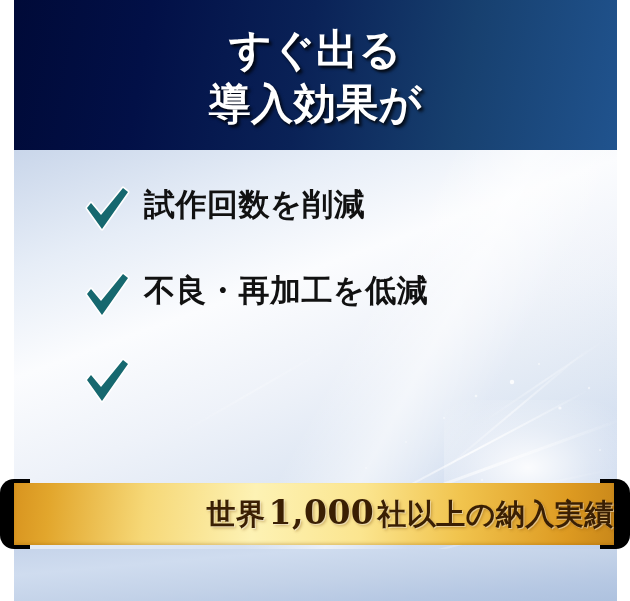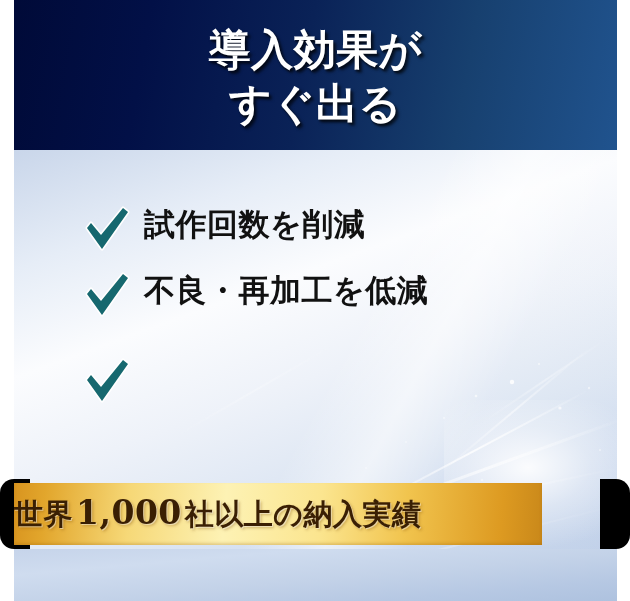--- a/index.html
+++ b/index.html
@@ -117,21 +117,21 @@
     position: absolute;
     left: 0;
     top: 0;
     width: 603px;
   }
   .item {
     position: absolute;
     display: flex;
     align-items: flex-start;
   }
-  .item.i1 { left: 68px; top: 32px; margin-top: 20px; }
+  .item.i1 { left: 68px; top: 32px; }
   .item.i2 { left: 68px; top: 118px; text-align: center; }
   .item.i3 { left: 68px; top: 204px; }
 
   .check-icon {
     width: 50px;
     height: 52px;
     flex: 0 0 50px;
     margin-top: 2px;
   }
   .item-text {
@@ -160,34 +160,34 @@
     height: 70px;
     background: #000000;
   }
   .ribbon-tail.left  { left: 0px;  border-radius: 14px 0 0 14px; }
   .ribbon-tail.right { right: 0px; border-radius: 0 14px 14px 0; }
 
   .ribbon {
     position: absolute;
     left: 14px;
     top: 4px;
-    width: 528px;
+    width: 600px;
     height: 62px;
     background: linear-gradient(95deg,
         #d8941f 0%,
         #e2a62c 6%,
         #f6d877 22%,
         #fdf2b4 40%,
         #fbe58f 58%,
         #f1c44e 74%,
         #dd9a21 92%,
         #c9881a 100%);
     display: flex;
     align-items: center;
-    justify-content: flex-start;
+    justify-content: flex-end;
     box-shadow: inset 0 -2px 3px rgba(150,90,0,0.25);
   }
   .ribbon-text {
     color: #3a1f03;
     font-weight: bold;
     font-size: 29px;
     letter-spacing: 0.5px;
     white-space: nowrap;
     text-shadow: 1px 1px 0 rgba(255,255,255,0.45), 2px 2px 3px rgba(120,70,0,0.35);
   }
@@ -213,22 +213,22 @@
       #b6c8e3 80%,
       #aec2df 100%);
   }
 </style>
 </head>
 <body>
 
 <div class="card">
 
   <div class="header">
+    <div class="header-line">すぐ出る</div>
     <div class="header-line">導入効果が</div>
-    <div class="header-line">すぐ出る</div>
   </div>
 
   <div class="body-area">
 
     <div class="glow"></div>
     <div class="streak s1"></div>
     <div class="streak s2"></div>
     <div class="streak s3"></div>
     <div class="streak s4"></div>
     <div class="streak s5"></div>

